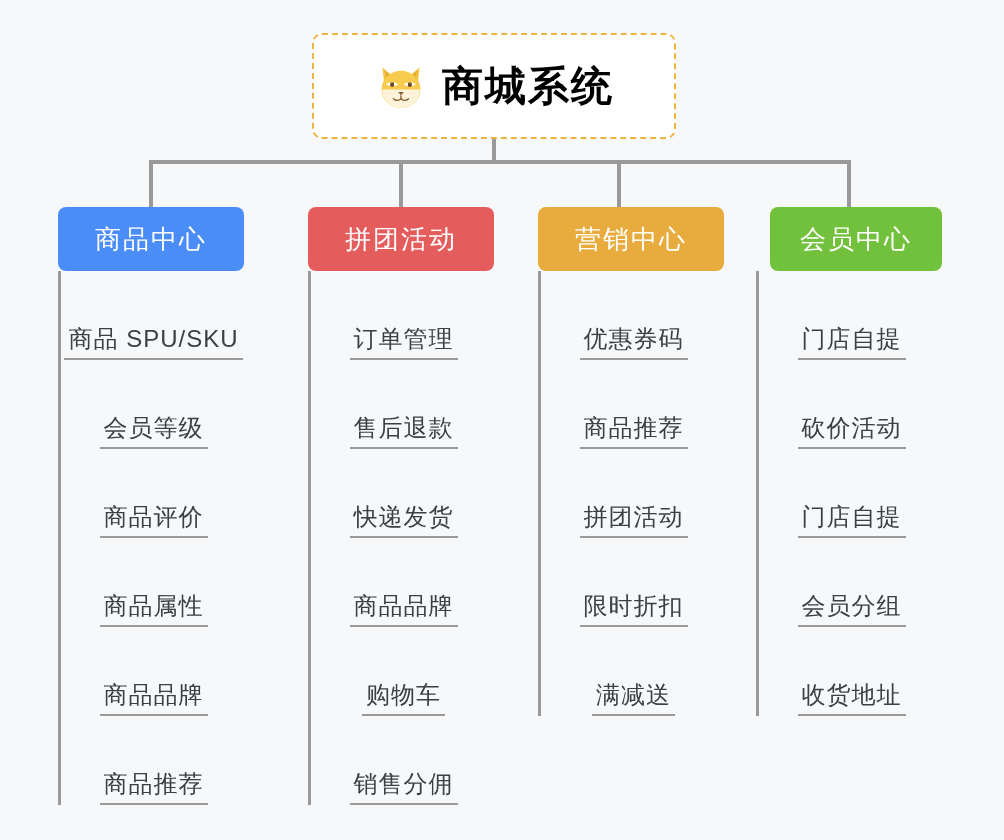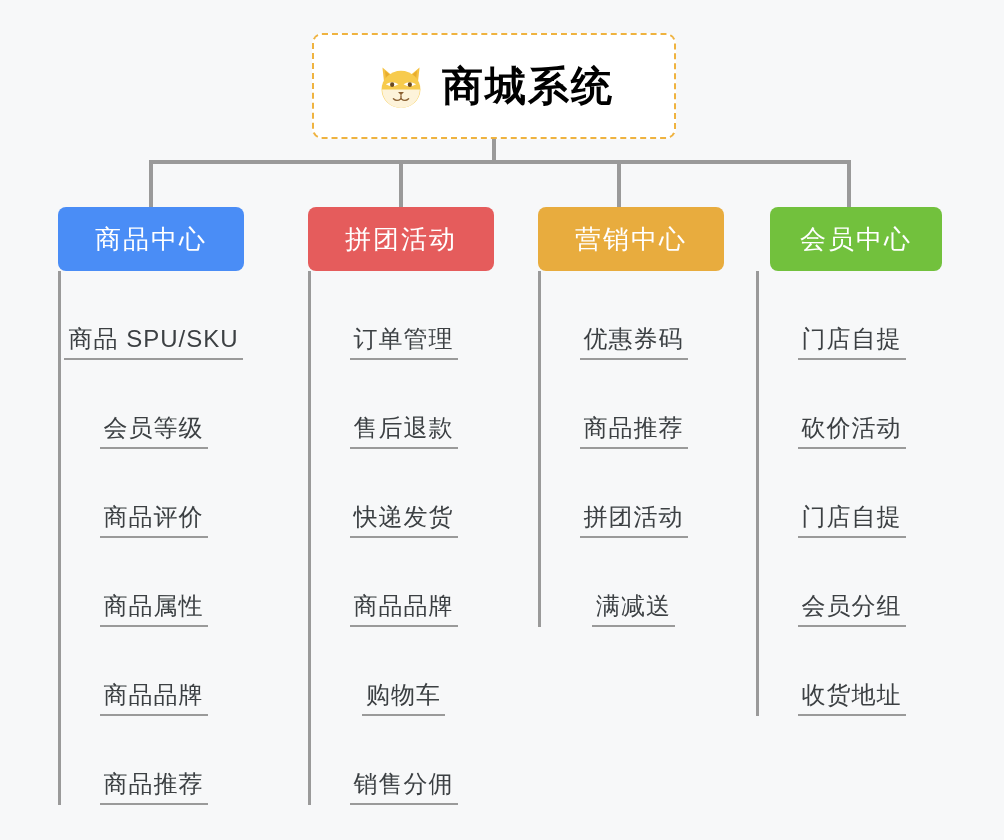--- a/index.html
+++ b/index.html
@@ -228,20 +228,23 @@
         <div class="leaf-item">
             <span class="leaf-label">优惠券码</span>
           </div>
         <div class="leaf-item">
             <span class="leaf-label">商品推荐</span>
           </div>
         <div class="leaf-item">
             <span class="leaf-label">拼团活动</span>
           </div>
         <div class="leaf-item">
+            <span class="leaf-label">限时折扣</span>
+          </div>
+        <div class="leaf-item">
             <span class="leaf-label">满减送</span>
           </div>
       </div>
     </div>
 
     <div class="column col-4">
       <div class="col-header c-green">
         <span>会员中心</span>
       </div>
       <div class="col-items">

